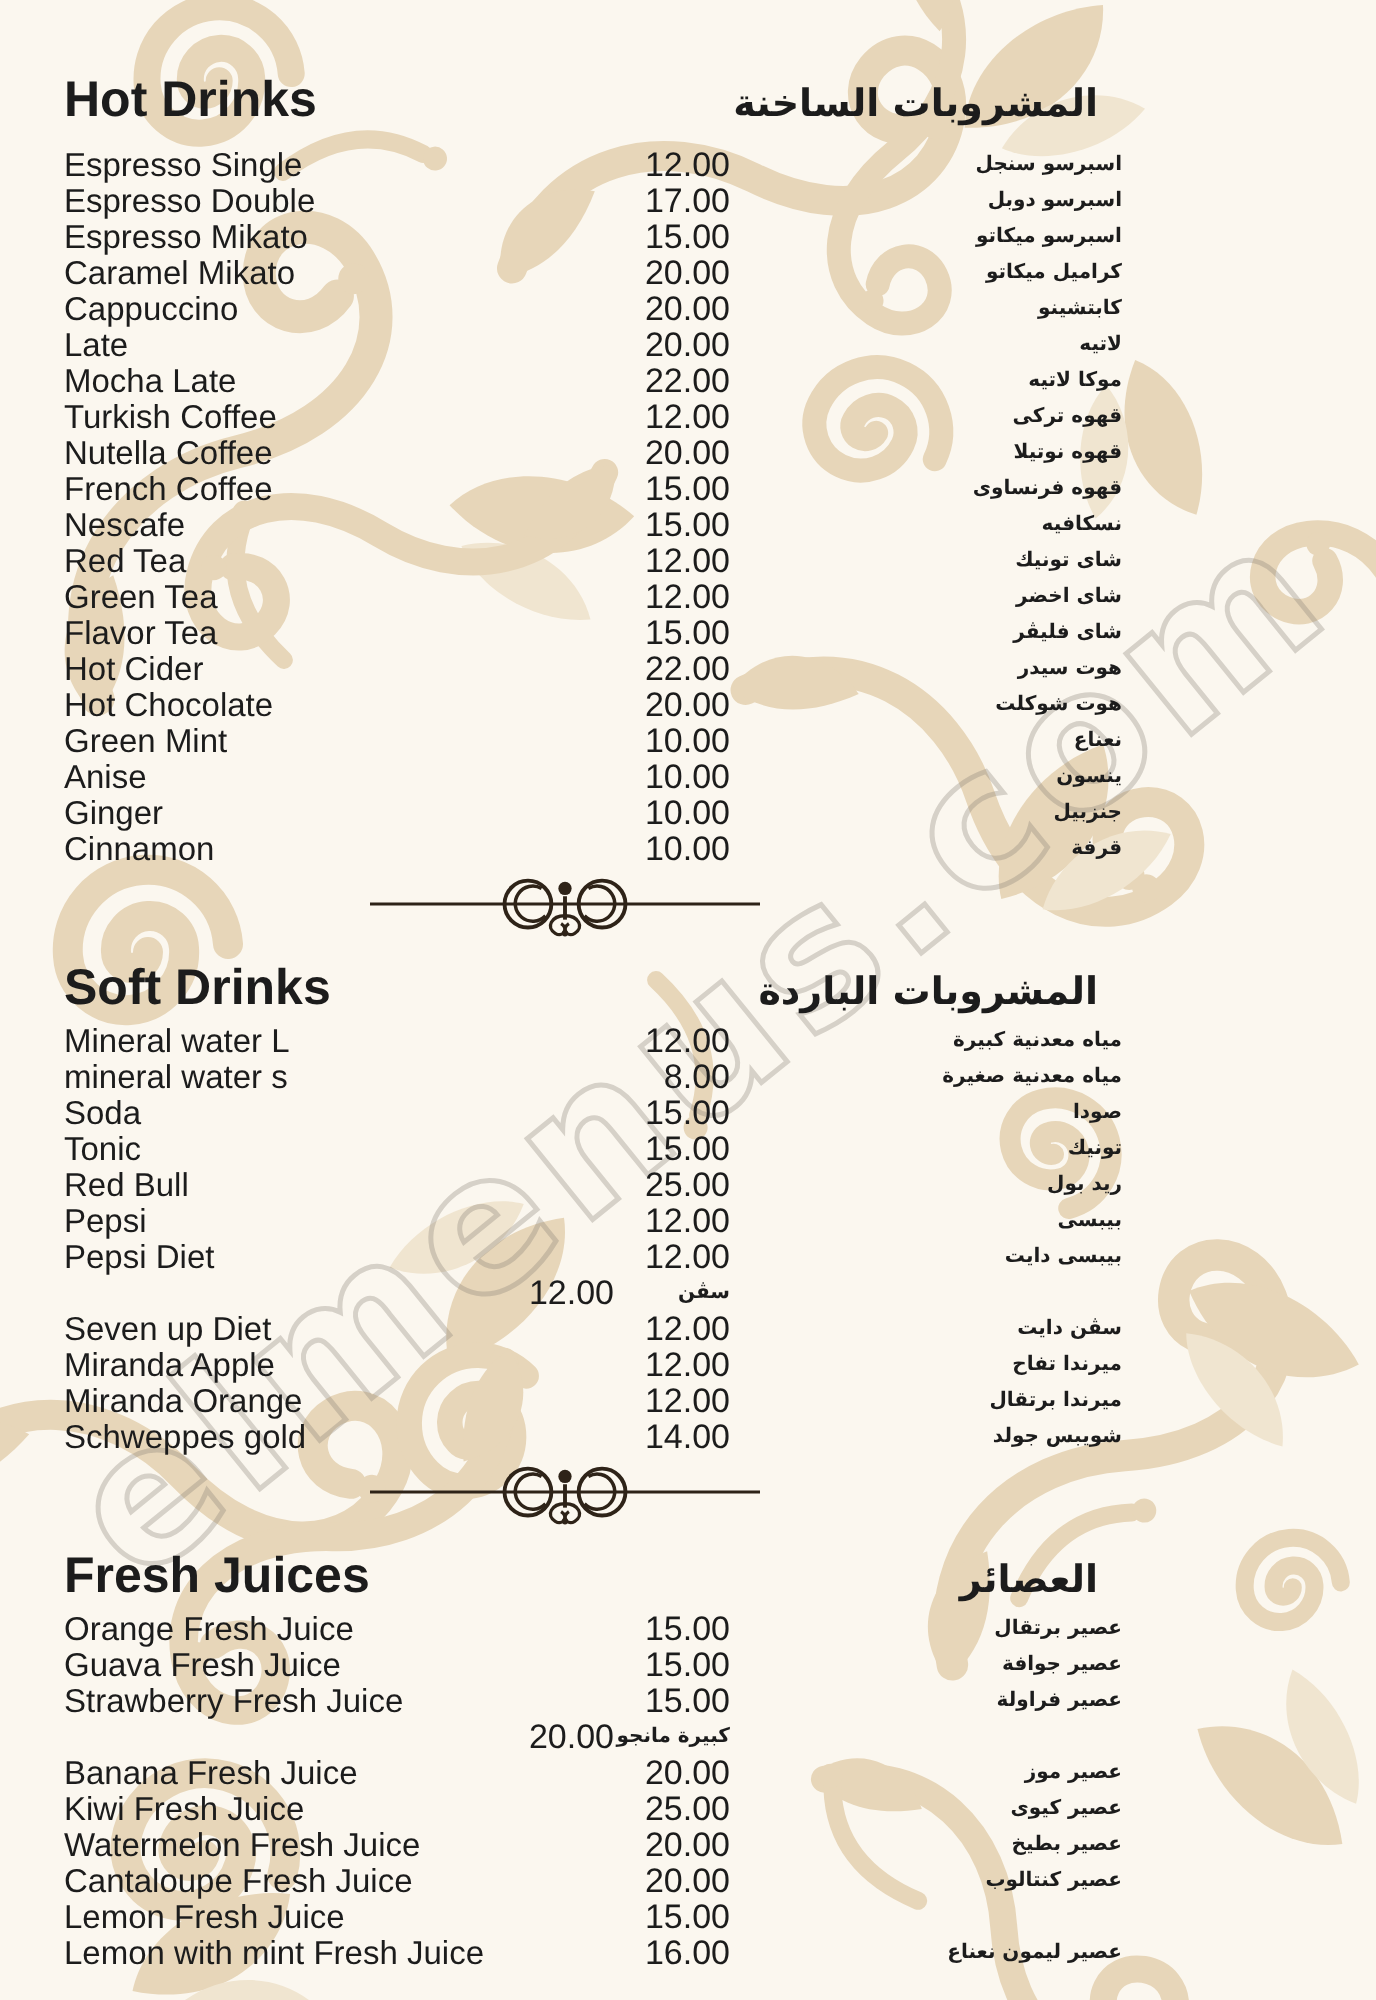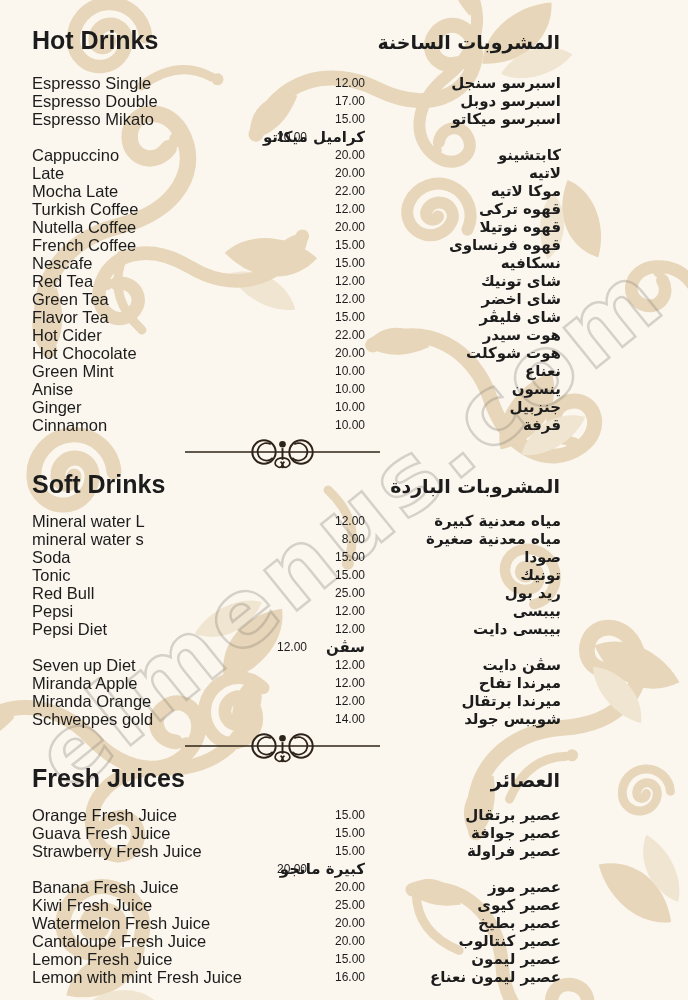--- a/index.html
+++ b/index.html
@@ -24,28 +24,28 @@
     font-family:"DejaVu Sans", sans-serif;
   }
 
   .content {
     position:absolute; left:0; top:0; width:584px; height:1000px;
     box-sizing:border-box; padding:26px 23px 0 32px;
   }
   .sec-head { display:flex; justify-content:space-between; align-items:baseline; height:28px; }
   .sec-head .en { font-size:25px; line-height:28px; font-weight:bold; color:var(--text,#1c1c1c); margin:0; }
   .sec-head .ar { font-size:19px; line-height:28px; font-weight:bold; color:var(--text,#1c1c1c);
-                  margin:1px; direction:rtl; font-family:"DejaVu Sans", sans-serif; }
+                  margin:12px; direction:rtl; font-family:"DejaVu Sans", sans-serif; }
   .items { list-style:none; margin:14px 0 0 0; padding:0; }
   .menu-section:first-of-type .items { margin-top:20px; }
   .menu-section:last-of-type  .items { }
   .row { display:grid; grid-template-columns:275px 58px 1fr; height:18px; align-items:center; }
   .row .en    { font-size:16.5px; line-height:18px; color:var(--text,#1c1c1c); white-space:nowrap; }
-  .row .price { font-size:12px; line-height:18px; color:var(--text,#1c1c1c); text-align:right; }
-  .row .ar    { font-size:15px;   line-height:18px; color:var(--text,#1c1c1c); text-align:right;
+  .row .price { font-size:17px; line-height:18px; color:var(--text,#1c1c1c); text-align:right; }
+  .row .ar    { font-size:10px;   line-height:18px; color:var(--text,#1c1c1c); text-align:right;
                 font-weight:bold; direction:rtl; white-space:nowrap;
                 font-family:"DejaVu Sans", sans-serif; }
   .divider { display:flex; justify-content:center; margin:2px 28px 0 0; height:34px; }
   .oline { stroke:var(--ornament,#2e2318); fill:none; }
   .ofill { fill:var(--ornament,#2e2318); }
 </style>
 </head>
 <body>
 
 <div class="page">
@@ -123,20 +123,21 @@
     <span class="ar">اسبرسو دوبل</span>
   </li>
 
   <li class="row">
     <span class="en">Espresso Mikato</span>
     <span class="price">15.00</span>
     <span class="ar">اسبرسو ميكاتو</span>
   </li>
 
   <li class="row">
+    <span class="en">Caramel Mikato</span>
     <span class="price">20.00</span>
     <span class="ar">كراميل ميكاتو</span>
   </li>
 
   <li class="row">
     <span class="en">Cappuccino</span>
     <span class="price">20.00</span>
     <span class="ar">كابتشينو</span>
   </li>
 
@@ -390,21 +391,20 @@
 
   <li class="row">
     <span class="en">Cantaloupe Fresh Juice</span>
     <span class="price">20.00</span>
     <span class="ar">عصير كنتالوب</span>
   </li>
 
   <li class="row">
     <span class="en">Lemon Fresh Juice</span>
     <span class="price">15.00</span>
-    <span class="ar">عصير ليمون</span>
   </li>
 
   <li class="row">
     <span class="en">Lemon with mint Fresh Juice</span>
     <span class="price">16.00</span>
     <span class="ar">عصير ليمون نعناع</span>
   </li>
 </ul>
   </section>
 </main>

